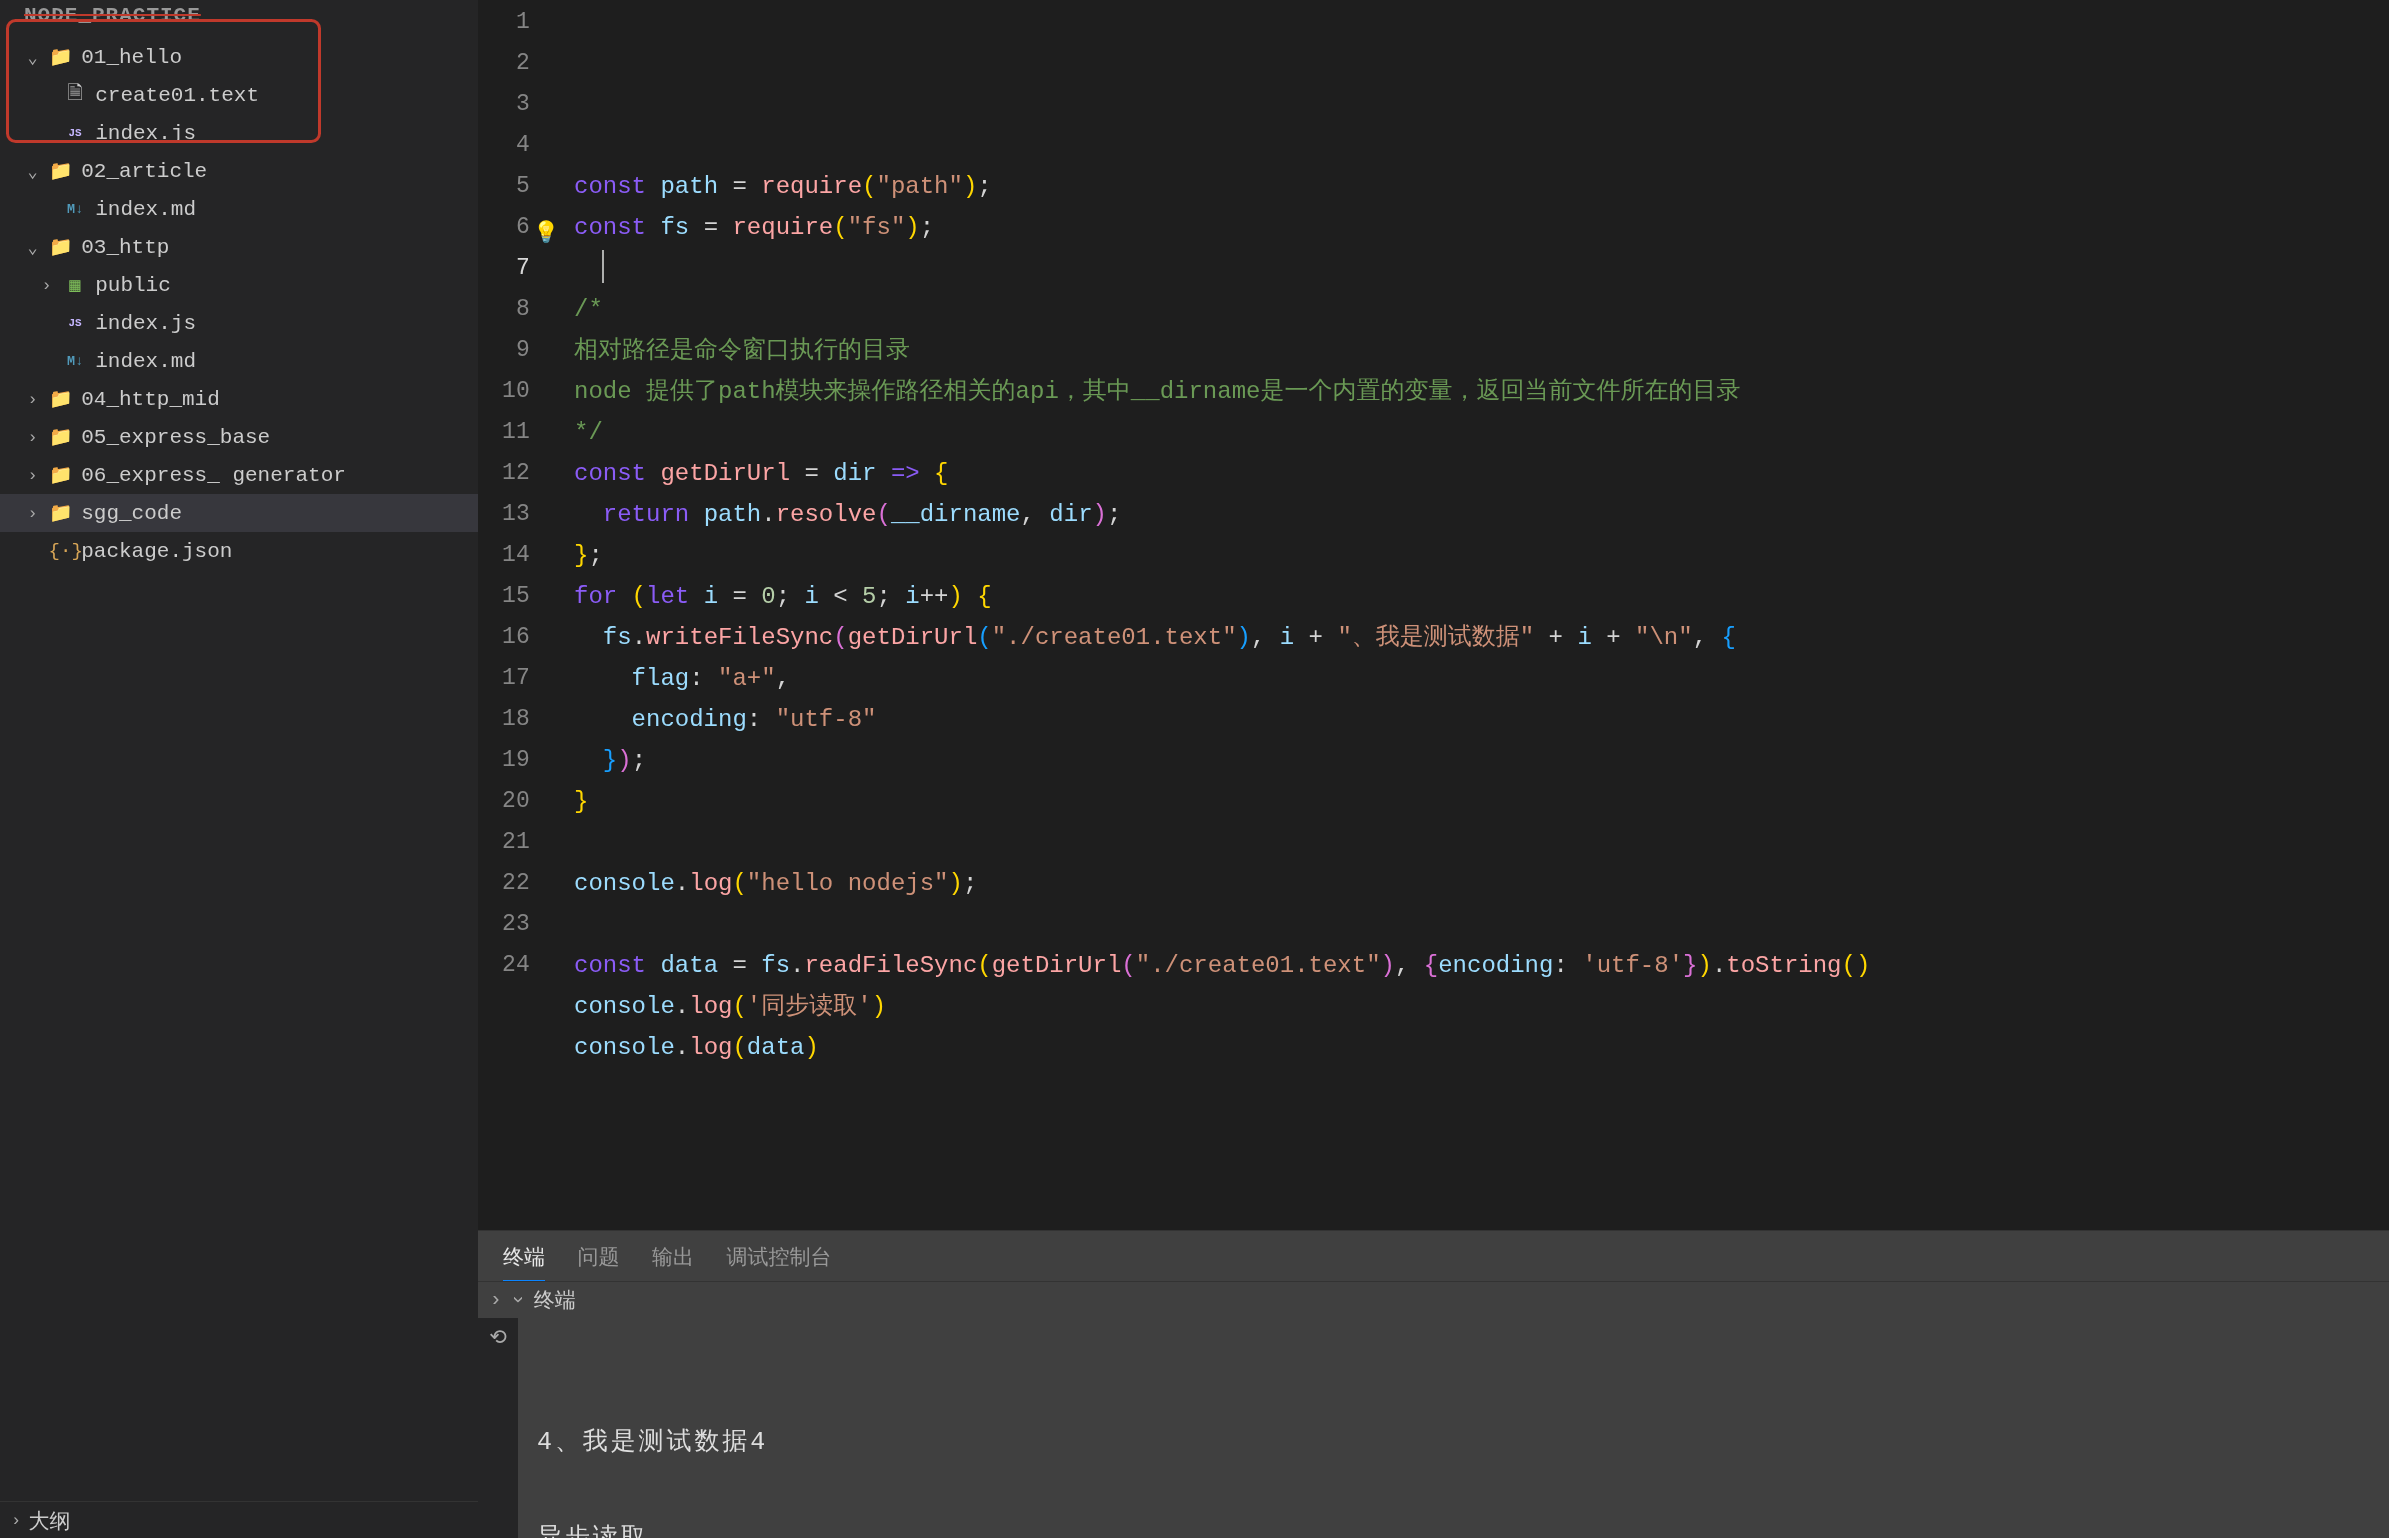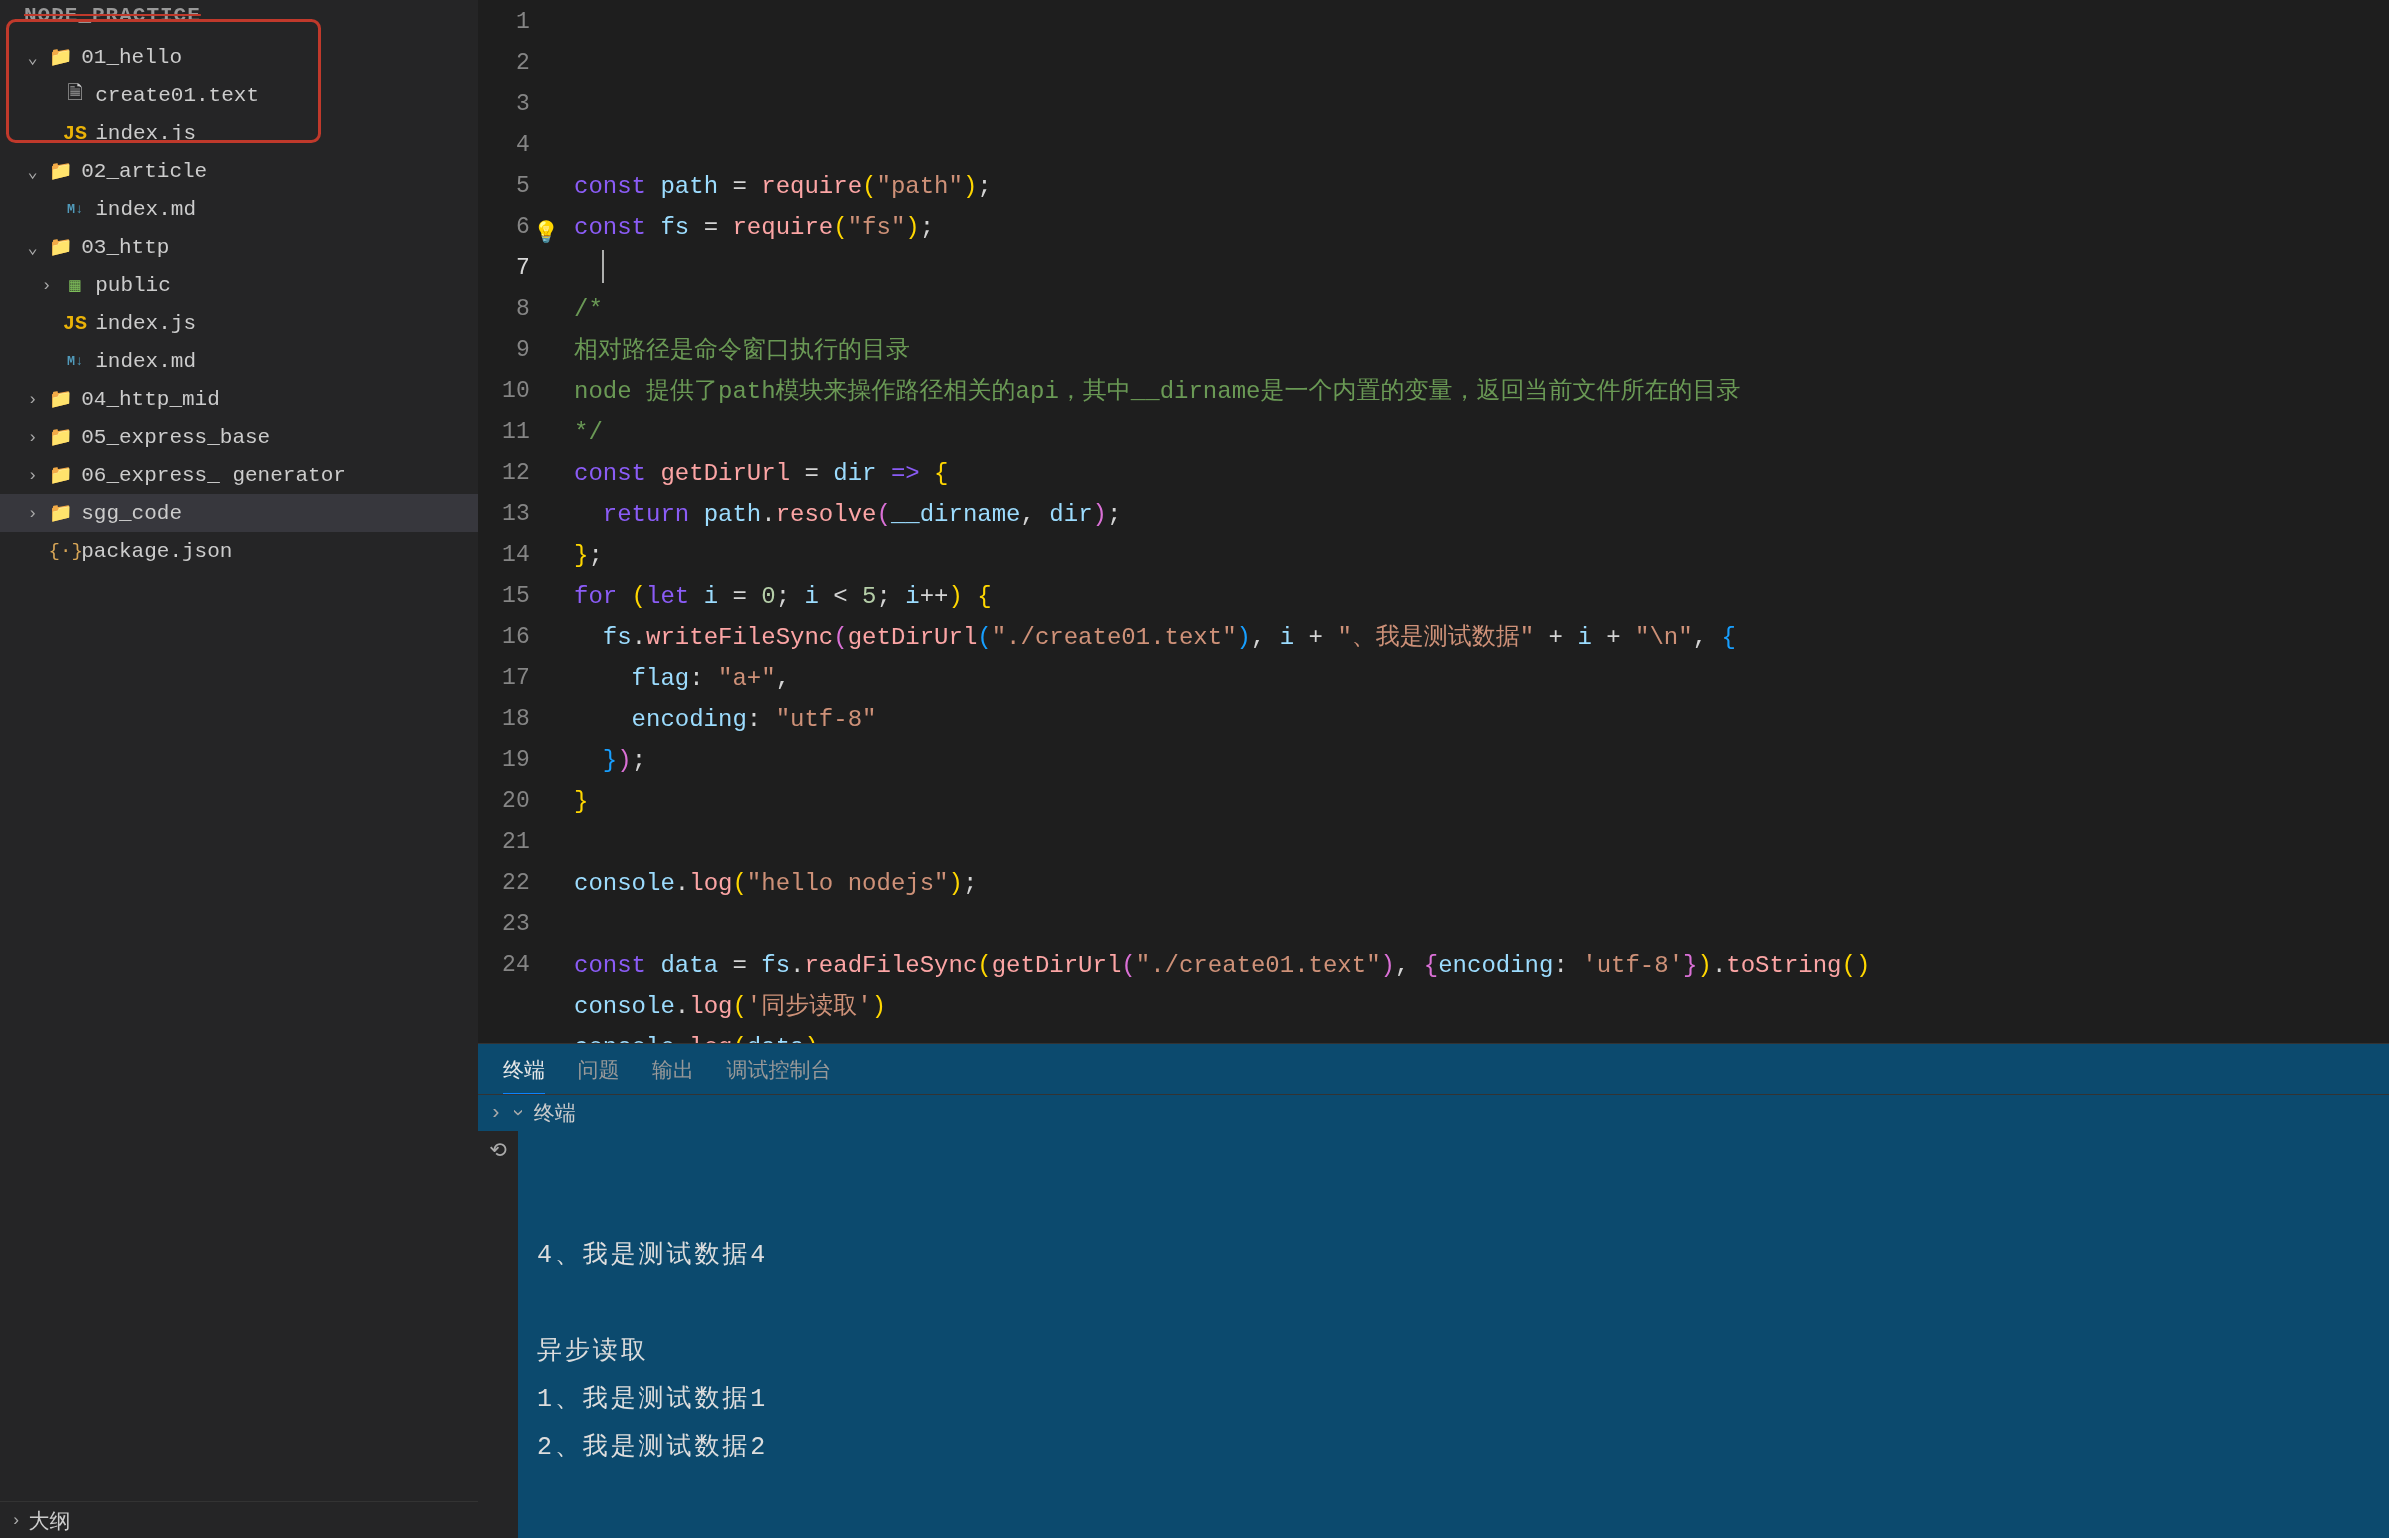--- a/index.html
+++ b/index.html
@@ -10,21 +10,21 @@
   .sidebar { width:478px; background:#252526; display:flex; flex-direction:column; font-size:21px; position:relative; }
   .sb-title { padding:3.8px 24px 9.6px; color:#999; letter-spacing:1px; font-weight:bold; font-size:21px; text-decoration:line-through; text-decoration-color:#c0392b; }
   .redbox { position:absolute; border:3.8px solid #c0392b; border-radius:9.6px; pointer-events:none; }
   .tree { flex:1; overflow:auto; padding-top:1.9px; }
   .row { display:flex; align-items:center; height:38px; padding-left:24px; gap:7.6px; white-space:nowrap; color:#ccc; cursor:pointer; }
   .row.d1 { padding-left:38px; }
   .row.selected { background:#37373d; }
   .chev { display:inline-block; width:17px; text-align:center; color:#aaa; font-size:17px; }
   .icon { width:25px; text-align:center; font-size:19px; }
   .icon.folder { color:#d8a657; }
-  .icon.js { color:#eab308; font-weight:bold; font-size:20px; }
+  .icon.js { color:#c4b5fd; font-weight:bold; font-size:11px; }
   .icon.file { color:#ccc; }
   .icon.md { color:#519aba; font-size:13.4px; font-weight:bold; }
   .icon.json { color:#d8a657; }
   .icon.green { color:#7dbd5a; }
   .outline { height:38px; padding-left:7.6px; color:#ccc; font-size:21px; display:flex; align-items:center; gap:3.8px; border-top:1px solid #333; }
 
   
   .main { flex:1; display:flex; flex-direction:column; background:#1e1e1e; }
   .editor { flex:1; display:flex; position:relative; overflow:hidden; }
   .gutter { width:67px; text-align:right; padding-top:1.9px; color:#858585; font-size:23px; line-height:41px; user-select:none; }
@@ -40,21 +40,21 @@
   .t-fn  { color:#fca5a5; } 
   .t-str { color:#ce9178; } 
   .t-com { color:#6a9955; } 
   .t-num { color:#b5cea8; } 
   .t-pun { color:#d4d4d4; }
   .t-par { color:#ffd700; } 
   .t-brk { color:#da70d6; } 
   .t-br2 { color:#179fff; }
 
   
-  .panel { height:496px; border-top:1px solid #333; display:flex; flex-direction:column; background:#0c4a6e; }
+  .panel { height:309px; border-top:1px solid #333; display:flex; flex-direction:column; background:#404040; }
   .tabs { display:flex; align-items:center; padding:11.5px 25px 0; gap:32.5px; font-size:21px; color:#999; }
   .tabs .tab { padding-bottom:9.6px; cursor:pointer; }
   .tabs .tab.active { color:#e8e8e8; border-bottom:1.9px solid #0a84ff; }
   .termhead { display:flex; align-items:center; padding:3.8px 11.5px; gap:7.6px; color:#ccc; font-size:21px; border-top:1px solid #333; }
   .termhead .chev2 { color:#aaa; margin-right:1.9px; }
   .termstrip { width:40px; background:#252526; display:flex; flex-direction:column; align-items:center; padding-top:7.6px; gap:11.5px; }
   .termstrip span { color:#aaa; font-size:21px; }
   .termwrap { flex:1; display:flex; }
   .termout { flex:1; padding:5.7px 9.6px 9.6px 19px; font-size:25px; line-height:48px; color:#ddd; white-space:pre; letter-spacing:2.9px; position:relative; }
 </style>

